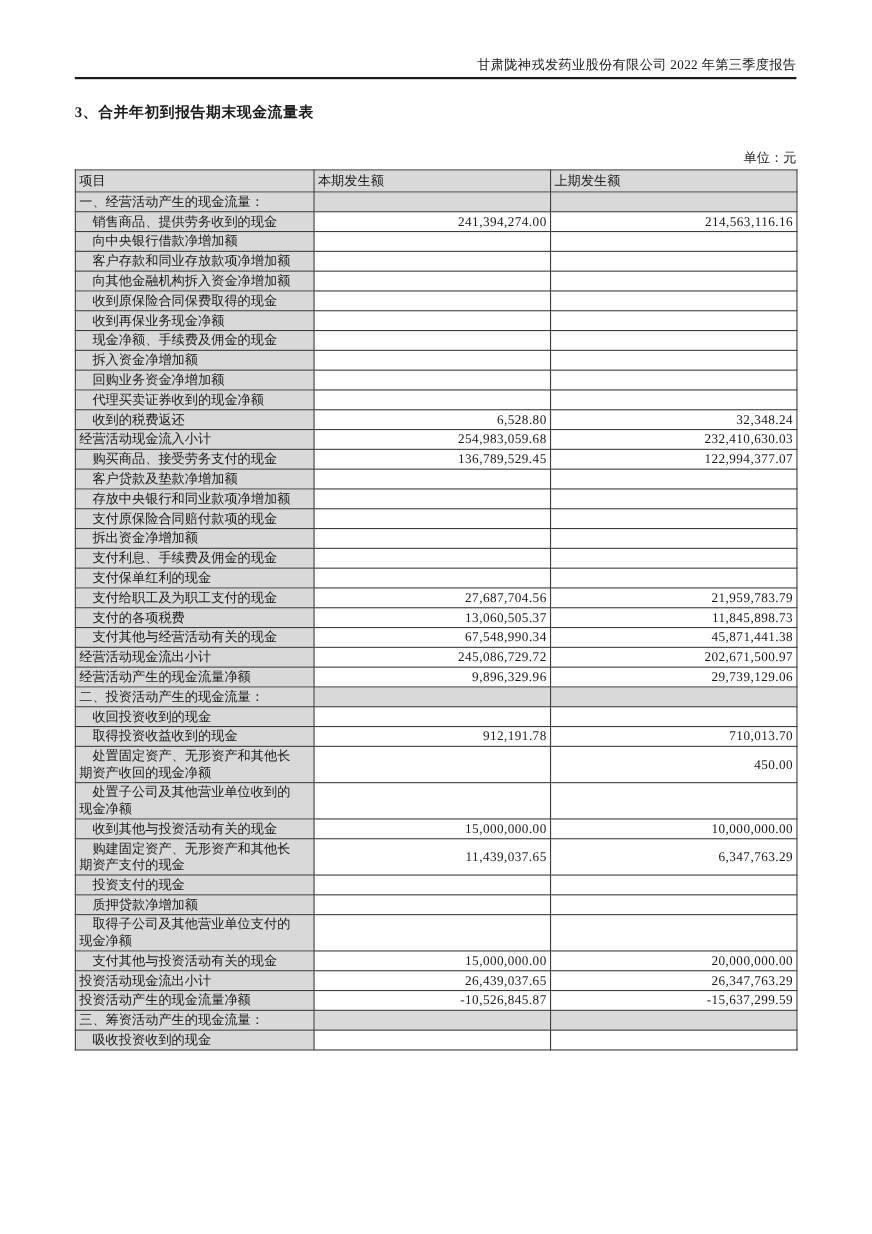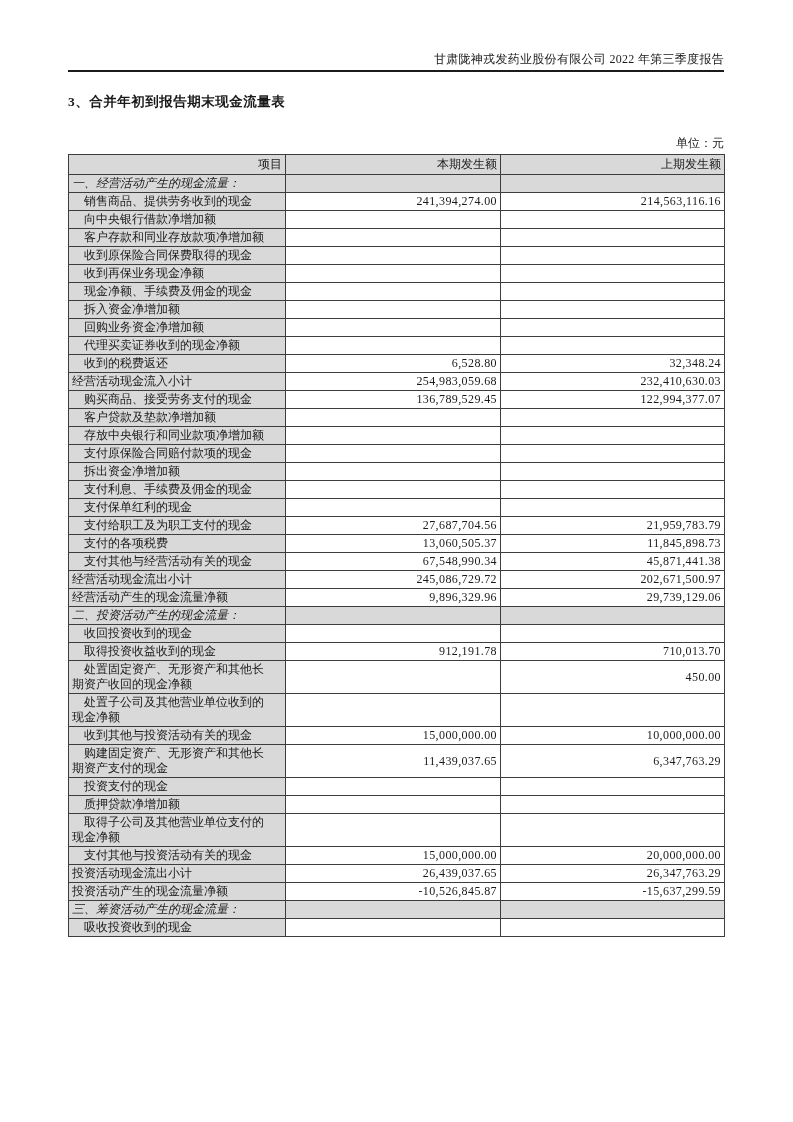--- a/index.html
+++ b/index.html
@@ -20,25 +20,25 @@
   table.cashflow {
     border-collapse:collapse; width:656px; table-layout:fixed;
   }
   table.cashflow th, table.cashflow td {
     border:1px solid var(--border);
     font-size:12px; line-height:15px; padding:1px 3px;
     font-weight:normal; vertical-align:middle;
     overflow:hidden;
   }
   table.cashflow thead th {
-    background:var(--shade); text-align:right; line-height:17px;
+    background:var(--shade); text-align:left; line-height:17px;
   }
   td.c-label { background:var(--shade); white-space:pre-line; }
   tr.row-detail td.c-label { text-indent:12px; }
-  tr.row-section td { background:var(--shade);font-style:italic; }
+  tr.row-section td { background:var(--shade); }
   td.c-num {
     text-align:right; padding-right:8px; letter-spacing:0.4px;
     font-variant-numeric:tabular-nums;
   }
   .page-number { position:absolute; right:64px; top:1038px; font-size:16px; }
 </style>
 </head>
 <body>
 
 <div class="page">
@@ -79,20 +79,25 @@
             <td class="c-label">向中央银行借款净增加额</td>
             <td class="c-num"></td>
             <td class="c-num"></td>
           </tr>
           <tr class="row-detail">
             <td class="c-label">客户存款和同业存放款项净增加额</td>
             <td class="c-num"></td>
             <td class="c-num"></td>
           </tr>
           <tr class="row-detail">
+            <td class="c-label">向其他金融机构拆入资金净增加额</td>
+            <td class="c-num"></td>
+            <td class="c-num"></td>
+          </tr>
+          <tr class="row-detail">
             <td class="c-label">收到原保险合同保费取得的现金</td>
             <td class="c-num"></td>
             <td class="c-num"></td>
           </tr>
           <tr class="row-detail">
             <td class="c-label">收到再保业务现金净额</td>
             <td class="c-num"></td>
             <td class="c-num"></td>
           </tr>
           <tr class="row-detail">

